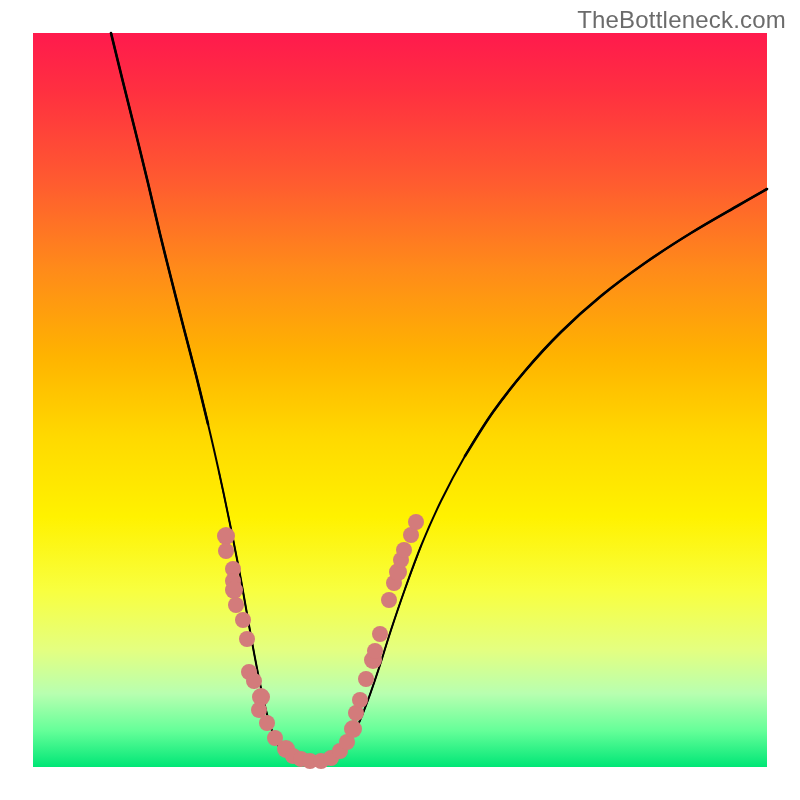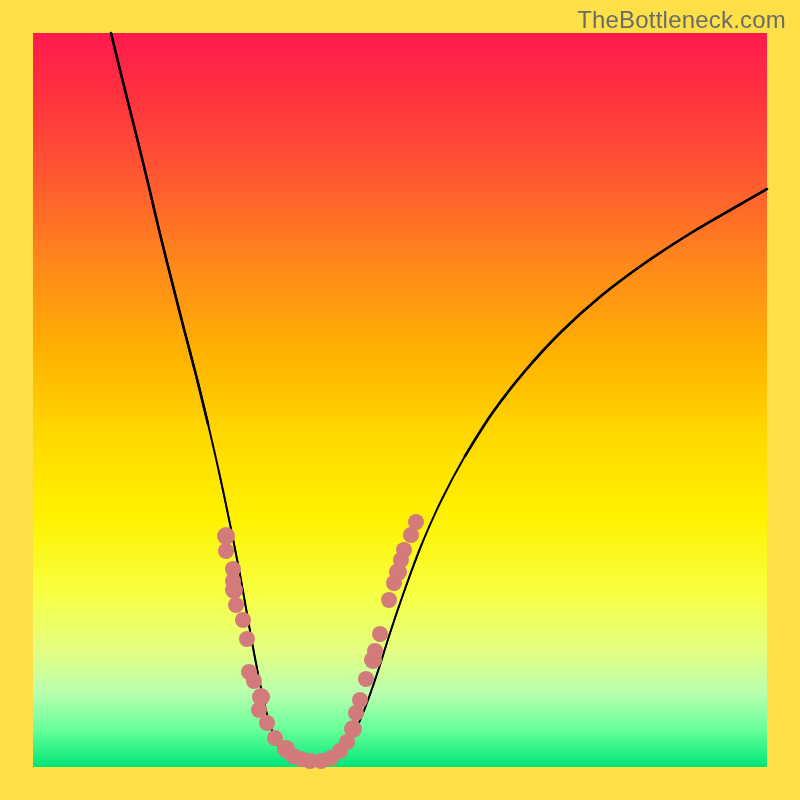--- a/index.html
+++ b/index.html
@@ -7,21 +7,21 @@
     padding: 0;
     width: 800px;
     height: 800px;
     overflow: hidden;
     background: #000;
     font-family: Arial, Helvetica, sans-serif;
   }
   .frame {
     position: absolute;
     inset: 0;
-    background: #fde047;
+    background: #ffffff;
   }
   .plot {
     position: absolute;
     left: 33px;
     top: 33px;
     width: 734px;
     height: 734px;
     
     background: linear-gradient(to bottom,
       #ff1a4d 0%,

